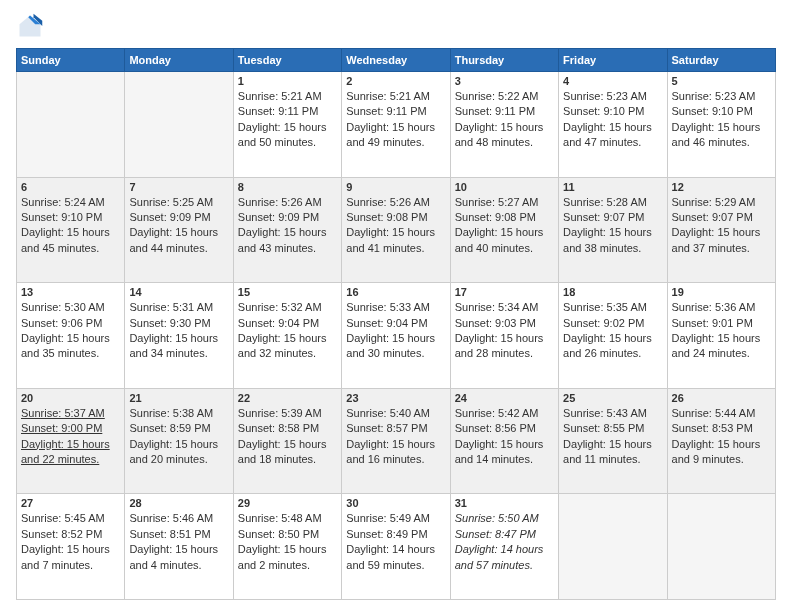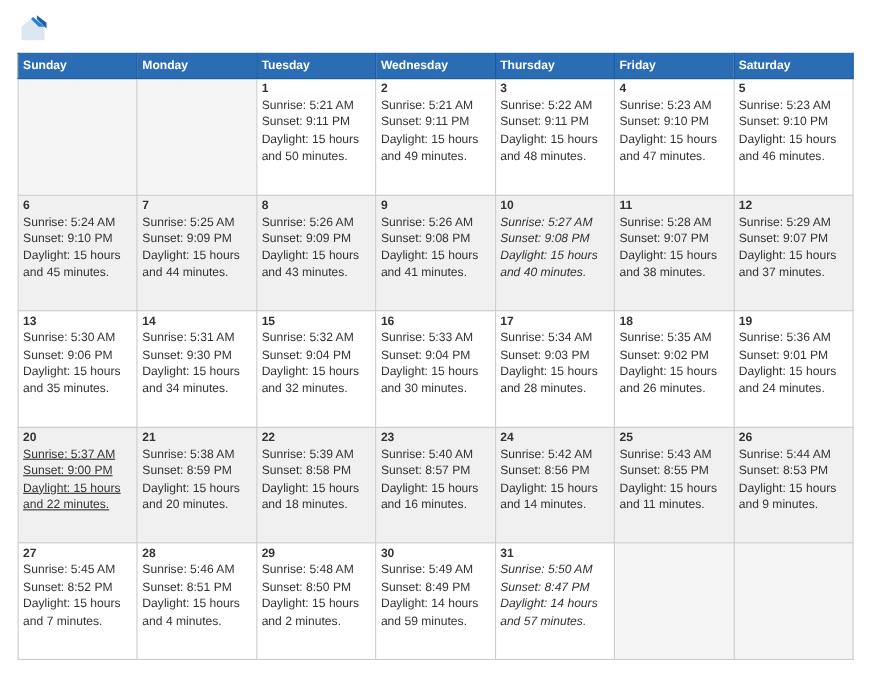--- a/index.html
+++ b/index.html
@@ -199,21 +199,21 @@
           </td>
           <td>
             <div class="day-number">9</div>
             <div class="day-info" style="white-space: pre-line;">Sunrise: 5:26 AM
 Sunset: 9:08 PM
 Daylight: 15 hours
 and 41 minutes.</div>
           </td>
           <td>
             <div class="day-number">10</div>
-            <div class="day-info" style="white-space: pre-line; font-style: italic;">Sunrise: 5:27 AM
+            <div class="day-info" style="white-space: pre-line;">Sunrise: 5:27 AM
 Sunset: 9:08 PM
 Daylight: 15 hours
 and 40 minutes.</div>
           </td>
           <td>
             <div class="day-number">11</div>
             <div class="day-info" style="white-space: pre-line;">Sunrise: 5:28 AM
 Sunset: 9:07 PM
 Daylight: 15 hours
 and 38 minutes.</div>

